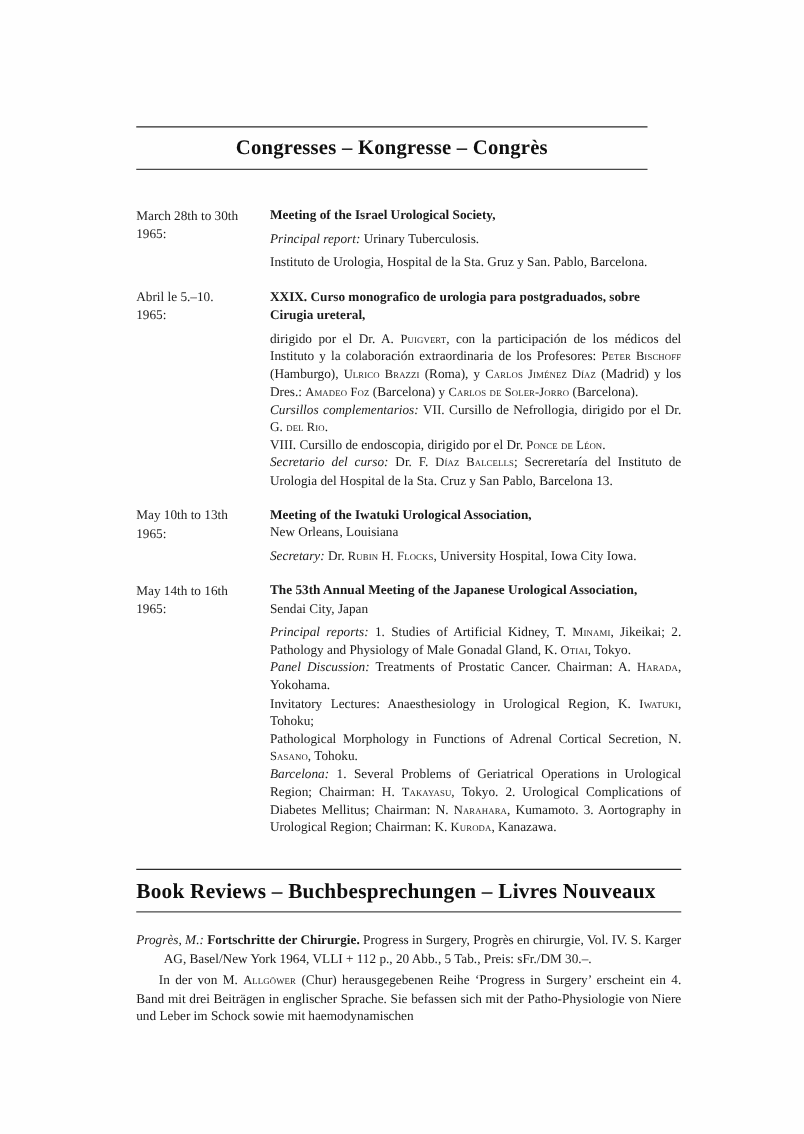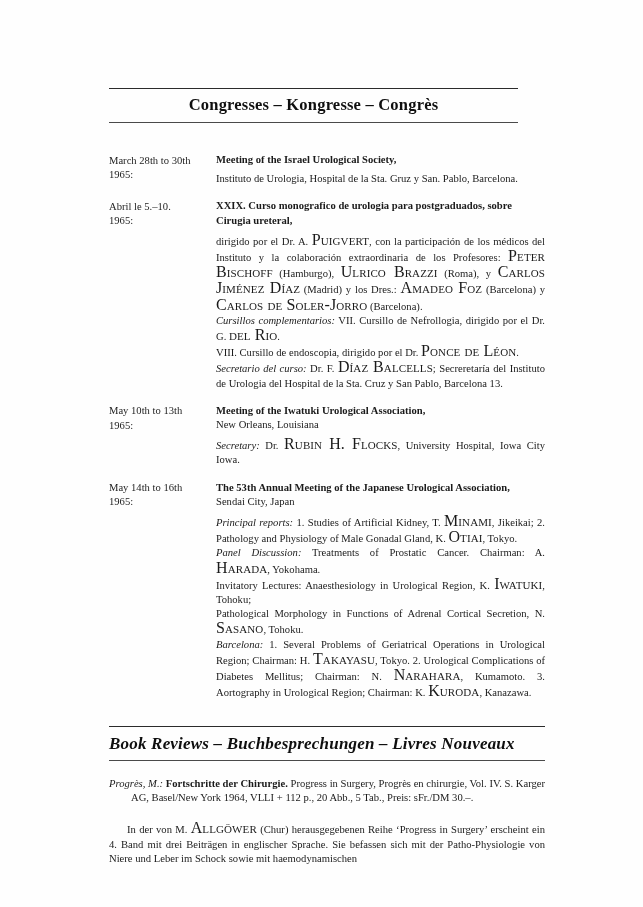--- a/index.html
+++ b/index.html
@@ -18,21 +18,21 @@
   .page {
     position: absolute;
     left: 0; top: 0;
     width: 643px;
     height: 907px;
     background: #fefefe;
   }
   .content {
     position: absolute;
     left: 109px;
-    top: 88px;
+    top: 101px;
     width: 436px;
   }
 
   
   .banner { margin: 0; }
   .banner .rule-top {
     height: 0;
     border-top: 1.4px solid #2b2b2b;
     width: 409px;
   }
@@ -51,21 +51,20 @@
     color: #0f0f0f;
   }
 
   .banner.wide .rule-top,
   .banner.wide .rule-bot { width: 436px; }
   .banner.wide .banner-title {
     width: 436px;
     text-align: left;
     font-size: 17px;
     padding: 7px 0 6px 0;
-    font-style: italic;
   }
 
   
   .entries { margin-top: 30px; }
   .entry {
     display: flex;
     align-items: flex-start;
     margin-bottom: 13px;
   }
   .entry-date {
@@ -90,41 +89,41 @@
   .loc { display: block; }
   .para {
     display: block;
     text-align: justify;
     margin-top: 5px;
   }
   .para.tight { margin-top: 0; }
   .lab { font-style: italic; }
   .sc {
     font-variant: small-caps;
-    font-size: 16px;
+    font-size: 10px;
     letter-spacing: 0.1px;
   }
 
   
   .reviews { margin-top: 25px; }
   .review-head {
     font-size: 10.6px;
     line-height: 14.4px;
     text-align: justify;
     text-indent: 0;
     padding-left: 22px;
   }
   .review-head .hang {
     margin-left: -22px;
   }
   .review-body {
     font-size: 10.6px;
     line-height: 14.4px;
     text-align: justify;
-    margin-top: 16px;
+    margin-top: 3px;
   }
   .review-body .indent { padding-left: 18px; }
   .bold { font-weight: bold; }
   .ital { font-style: italic; }
 </style>
 </head>
 <body>
 
 <div class="page">
   <div class="content">
@@ -137,20 +136,21 @@
 
     <div class="entries">
 
       <div class="entry">
         <div class="entry-date">
           <span class="dline">March 28th to 30th</span><br>
           <span class="dline">1965:</span>
         </div>
         <div class="entry-body">
           <span class="ttl">Meeting of the Israel Urological Society,</span>
+          <span class="para"><span class="lab">Principal report:</span> Urinary Tuberculosis.</span>
           <span class="para">Instituto de Urologia, Hospital de la Sta. Gruz y San. Pablo, Barcelona.</span>
         </div>
       </div>
 
       <div class="entry">
         <div class="entry-date">
           <span class="dline">Abril le 5.–10.</span><br>
           <span class="dline">1965:</span>
         </div>
         <div class="entry-body">

